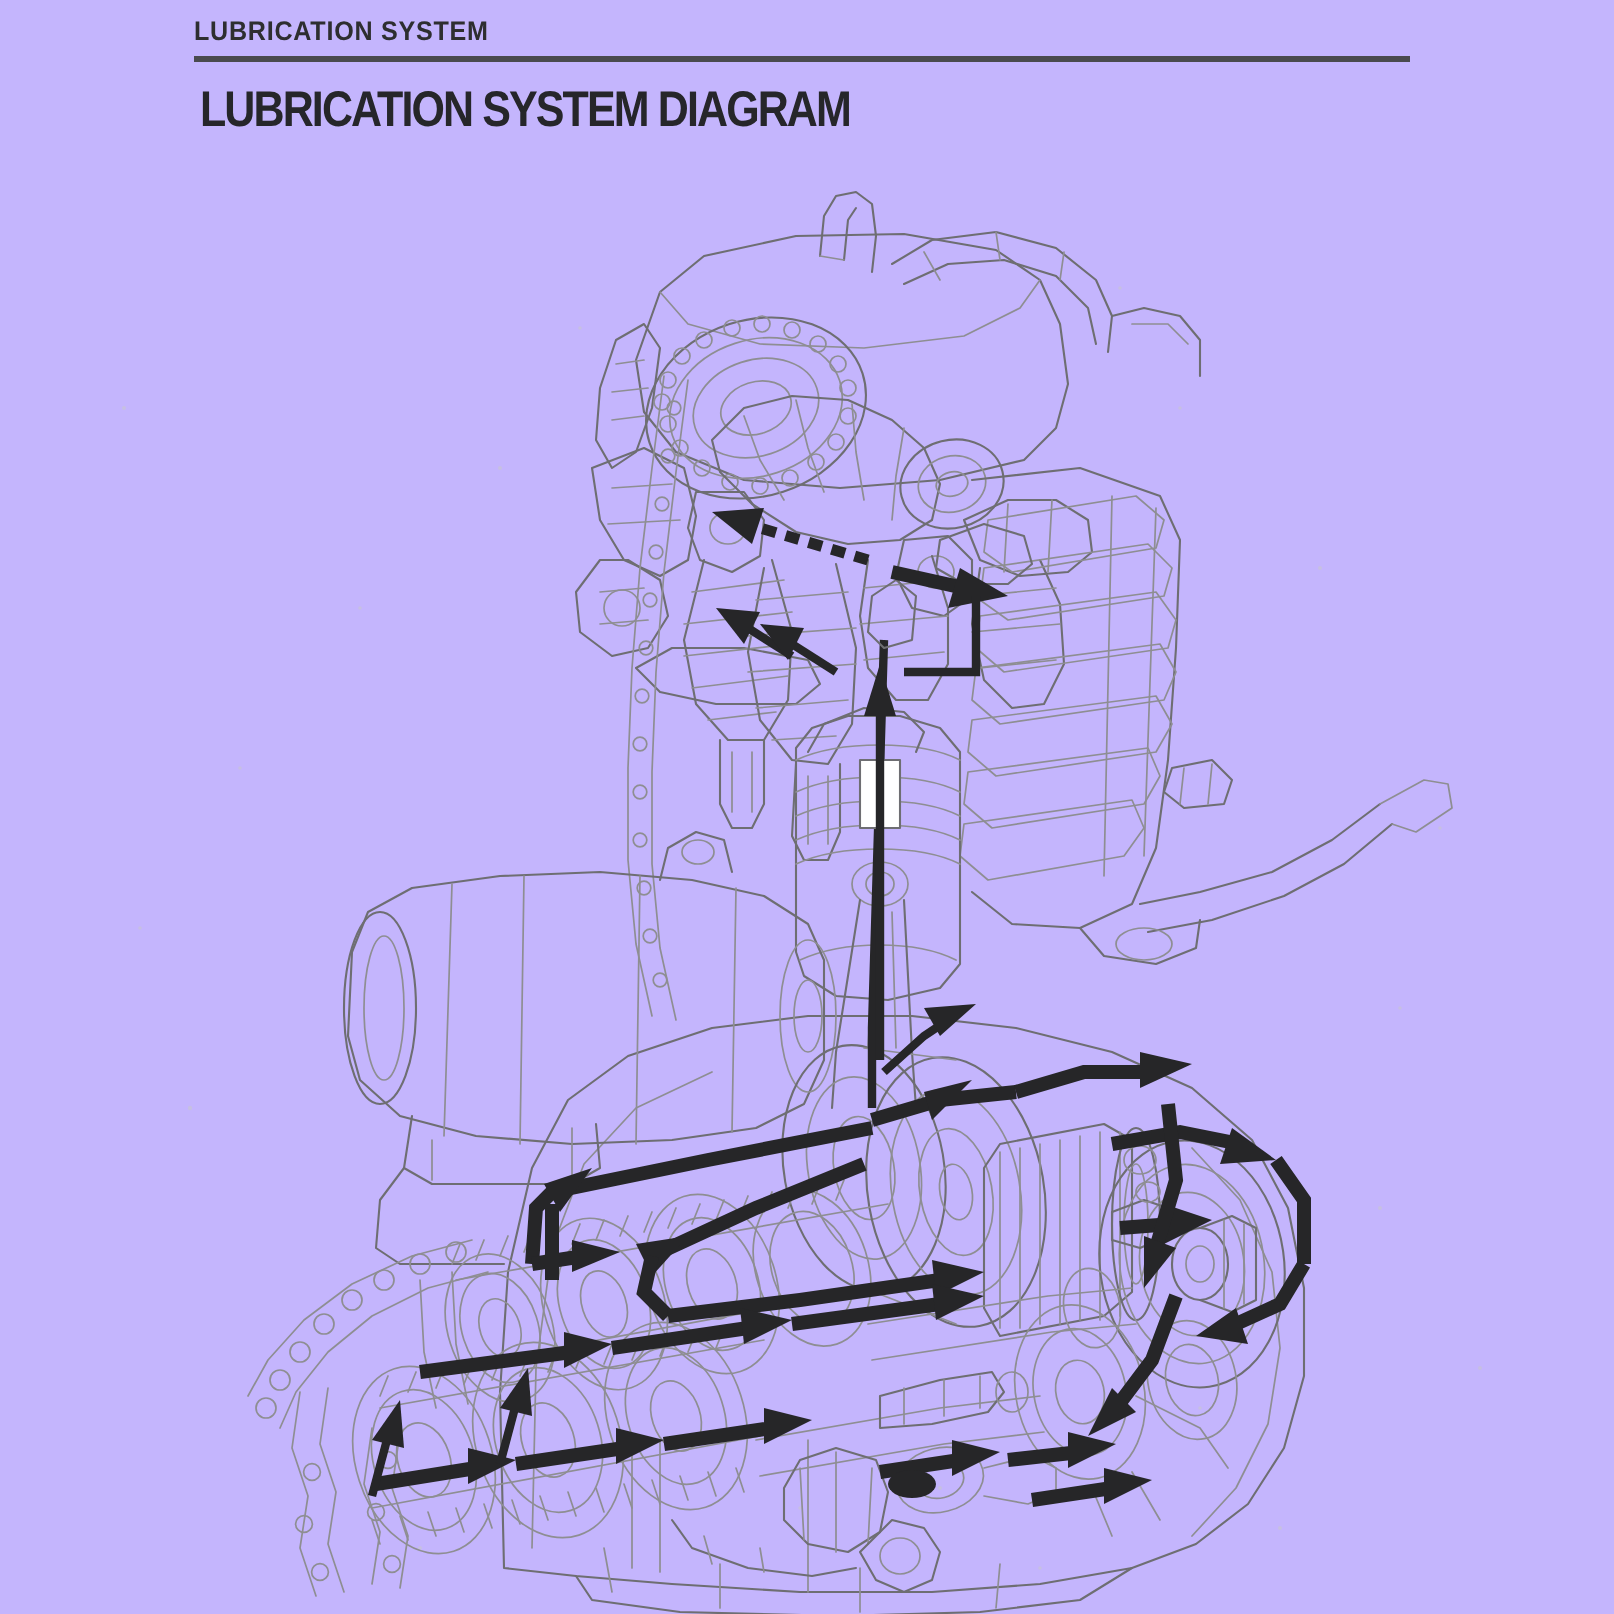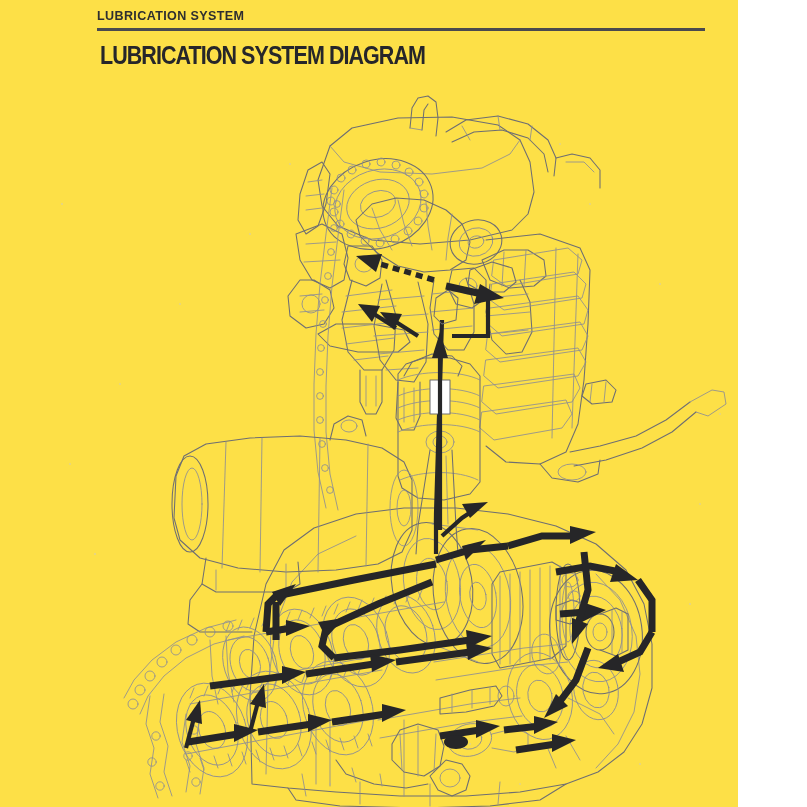--- a/index.html
+++ b/index.html
@@ -6,23 +6,23 @@
   html, body {
     margin: 0;
     padding: 0;
     background: #ffffff;
   }
   body {
     font-family: "Liberation Sans", sans-serif;
   }
   #page {
     position: relative;
-    width: 738px;
+    width: 807px;
     height: 807px;
-    background: #fde047;
+    background: #c4b5fd;
     overflow: hidden;
   }
 
   
   #header-block {
     position: absolute;
     left: 0;
     top: 0;
     width: 807px;
   }

